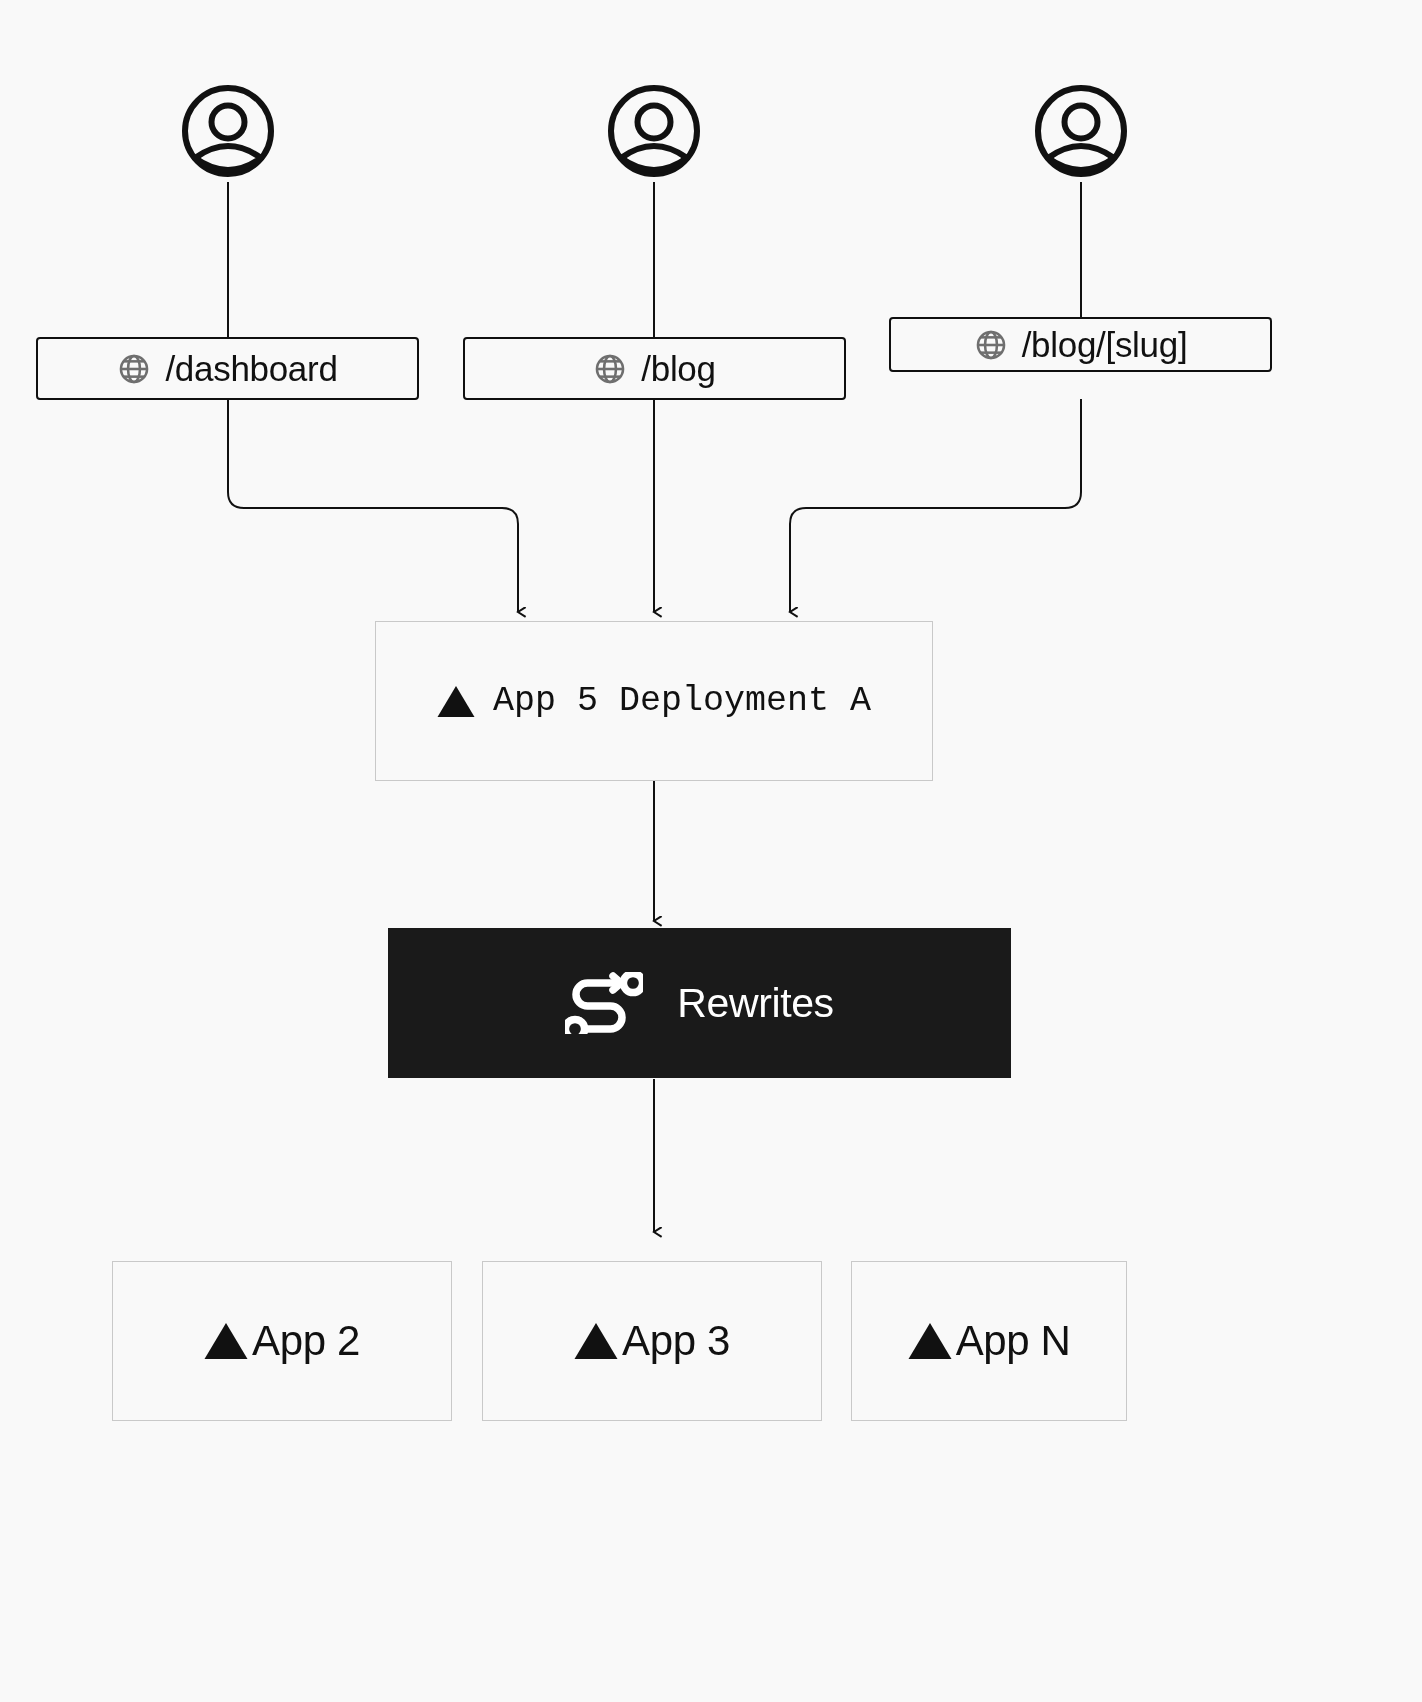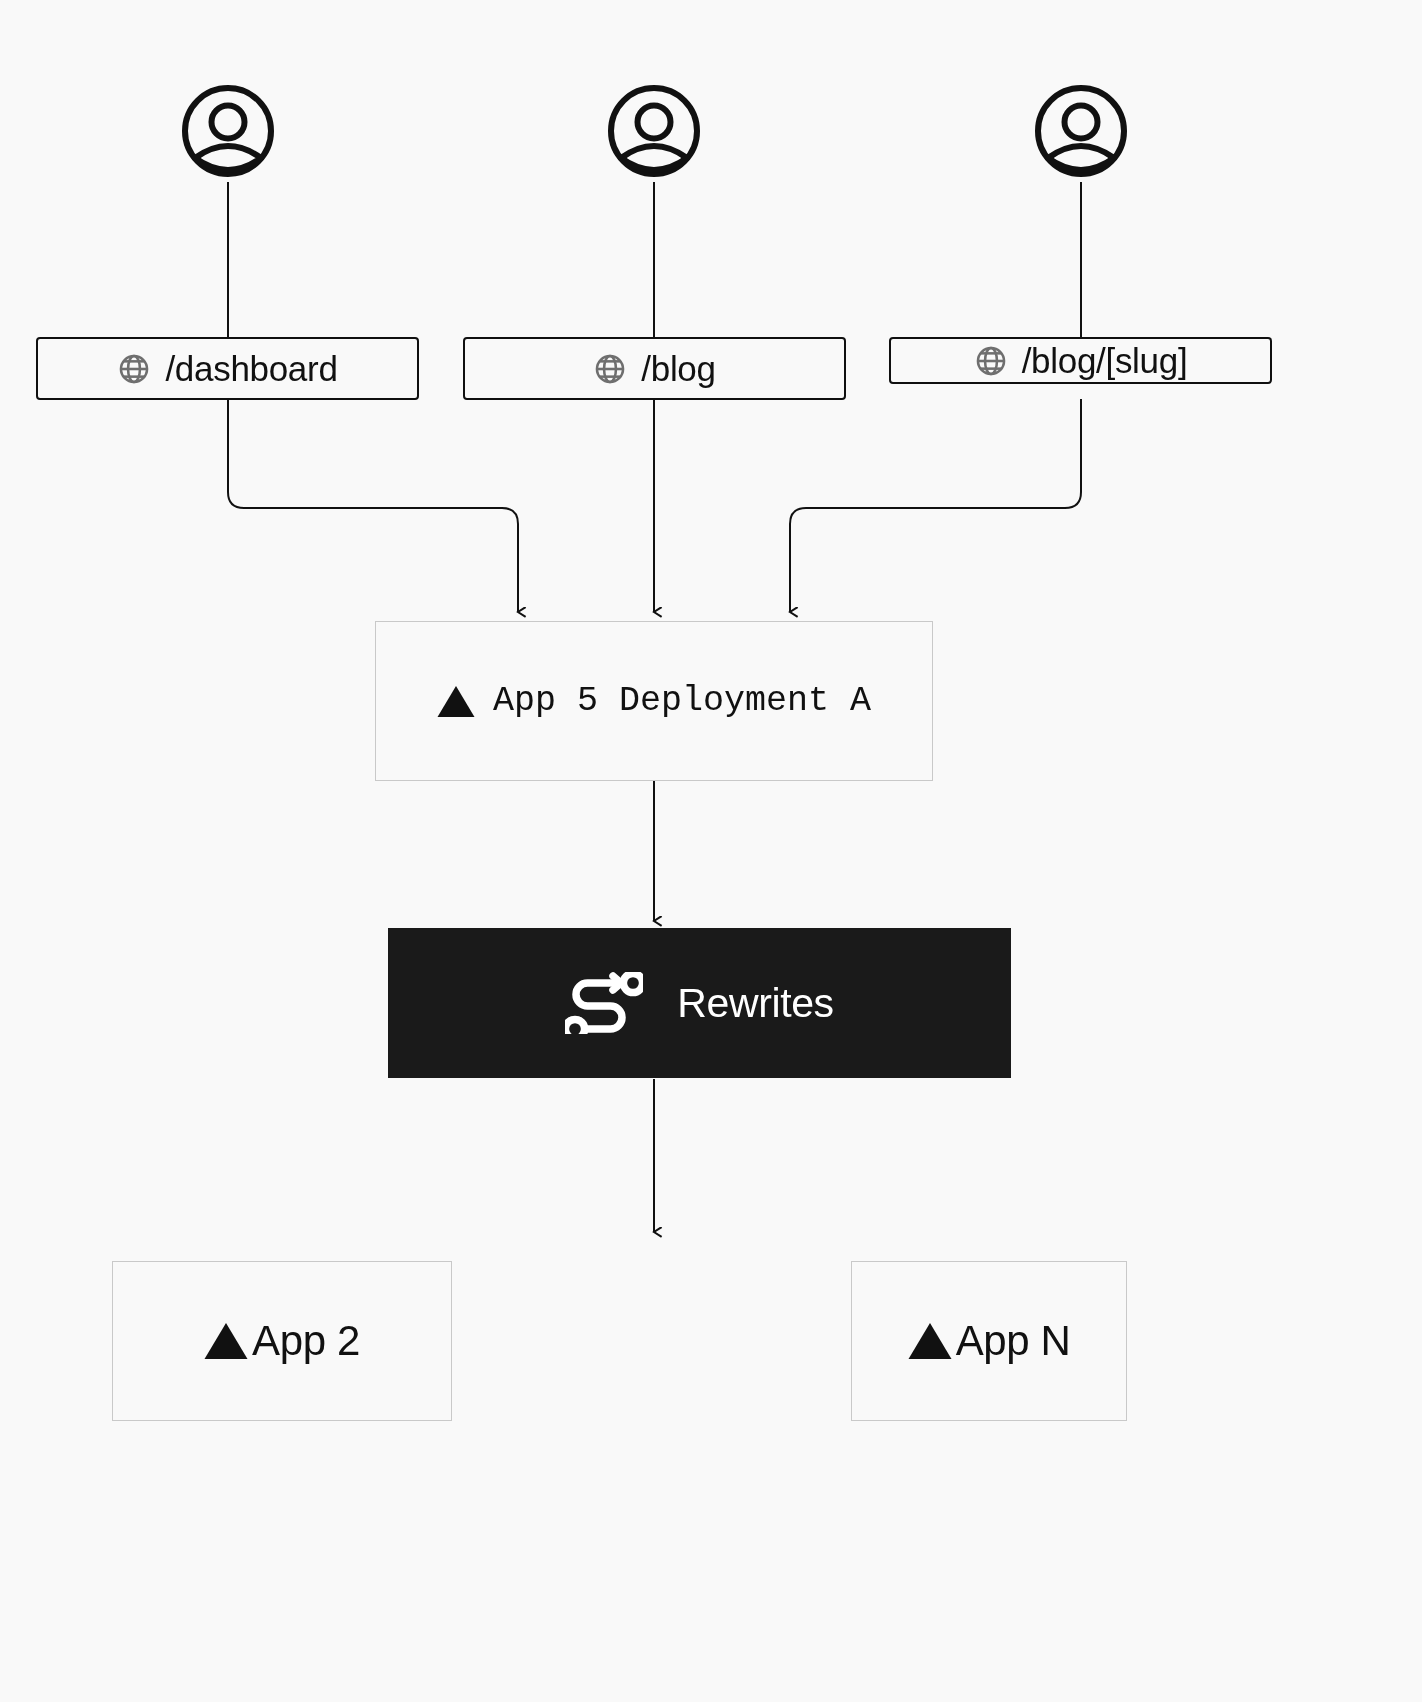--- a/index.html
+++ b/index.html
@@ -159,21 +159,21 @@
     <svg class="globe-ico" width="34" height="34" viewBox="0 0 24 24">
       <circle cx="12" cy="12" r="9.2" fill="none" stroke="#6f6f6f" stroke-width="1.8"></circle>
       <ellipse cx="12" cy="12" rx="4.2" ry="9.2" fill="none" stroke="#6f6f6f" stroke-width="1.8"></ellipse>
       <line x1="2.8" y1="12" x2="21.2" y2="12" stroke="#6f6f6f" stroke-width="1.8"></line>
       <line x1="4.6" y1="6.6" x2="19.4" y2="6.6" stroke="#6f6f6f" stroke-width="1.8"></line>
       <line x1="4.6" y1="17.4" x2="19.4" y2="17.4" stroke="#6f6f6f" stroke-width="1.8"></line>
     </svg>
     <span class="route-label">/blog</span>
   </div>
 
-  <div class="node-abs route-pill" style="left:889px; top:337px; width:383px; height:47px;">
+  <div class="node-abs route-pill" style="left:889px; top:317px; width:383px; height:55px;">
     <svg class="globe-ico" width="34" height="34" viewBox="0 0 24 24">
       <circle cx="12" cy="12" r="9.2" fill="none" stroke="#6f6f6f" stroke-width="1.8"></circle>
       <ellipse cx="12" cy="12" rx="4.2" ry="9.2" fill="none" stroke="#6f6f6f" stroke-width="1.8"></ellipse>
       <line x1="2.8" y1="12" x2="21.2" y2="12" stroke="#6f6f6f" stroke-width="1.8"></line>
       <line x1="4.6" y1="6.6" x2="19.4" y2="6.6" stroke="#6f6f6f" stroke-width="1.8"></line>
       <line x1="4.6" y1="17.4" x2="19.4" y2="17.4" stroke="#6f6f6f" stroke-width="1.8"></line>
     </svg>
     <span class="route-label">/blog/[slug]</span>
   </div>
 
@@ -196,20 +196,26 @@
     <span class="rewrites-label">Rewrites</span>
   </div>
 
   <div class="node-abs app-box" style="left:112px; top:1261px; width:340px; height:160px;">
     <svg class="tri-ico" width="44" height="38" viewBox="0 0 44 38">
       <path d="M22 1 L43.5 37 L0.5 37 Z" fill="#111111"></path>
     </svg>
     <span class="app-label">App 2</span>
   </div>
 
+  <div class="node-abs app-box" style="left:482px; top:1261px; width:340px; height:160px;">
+    <svg class="tri-ico" width="44" height="38" viewBox="0 0 44 38">
+      <path d="M22 1 L43.5 37 L0.5 37 Z" fill="#111111"></path>
+    </svg>
+    <span class="app-label">App 3</span>
+  </div>
 
   <div class="node-abs app-box" style="left:851px; top:1261px; width:276px; height:160px;">
     <svg class="tri-ico" width="44" height="38" viewBox="0 0 44 38">
       <path d="M22 1 L43.5 37 L0.5 37 Z" fill="#111111"></path>
     </svg>
     <span class="app-label">App N</span>
   </div>
 
 </div>
 

